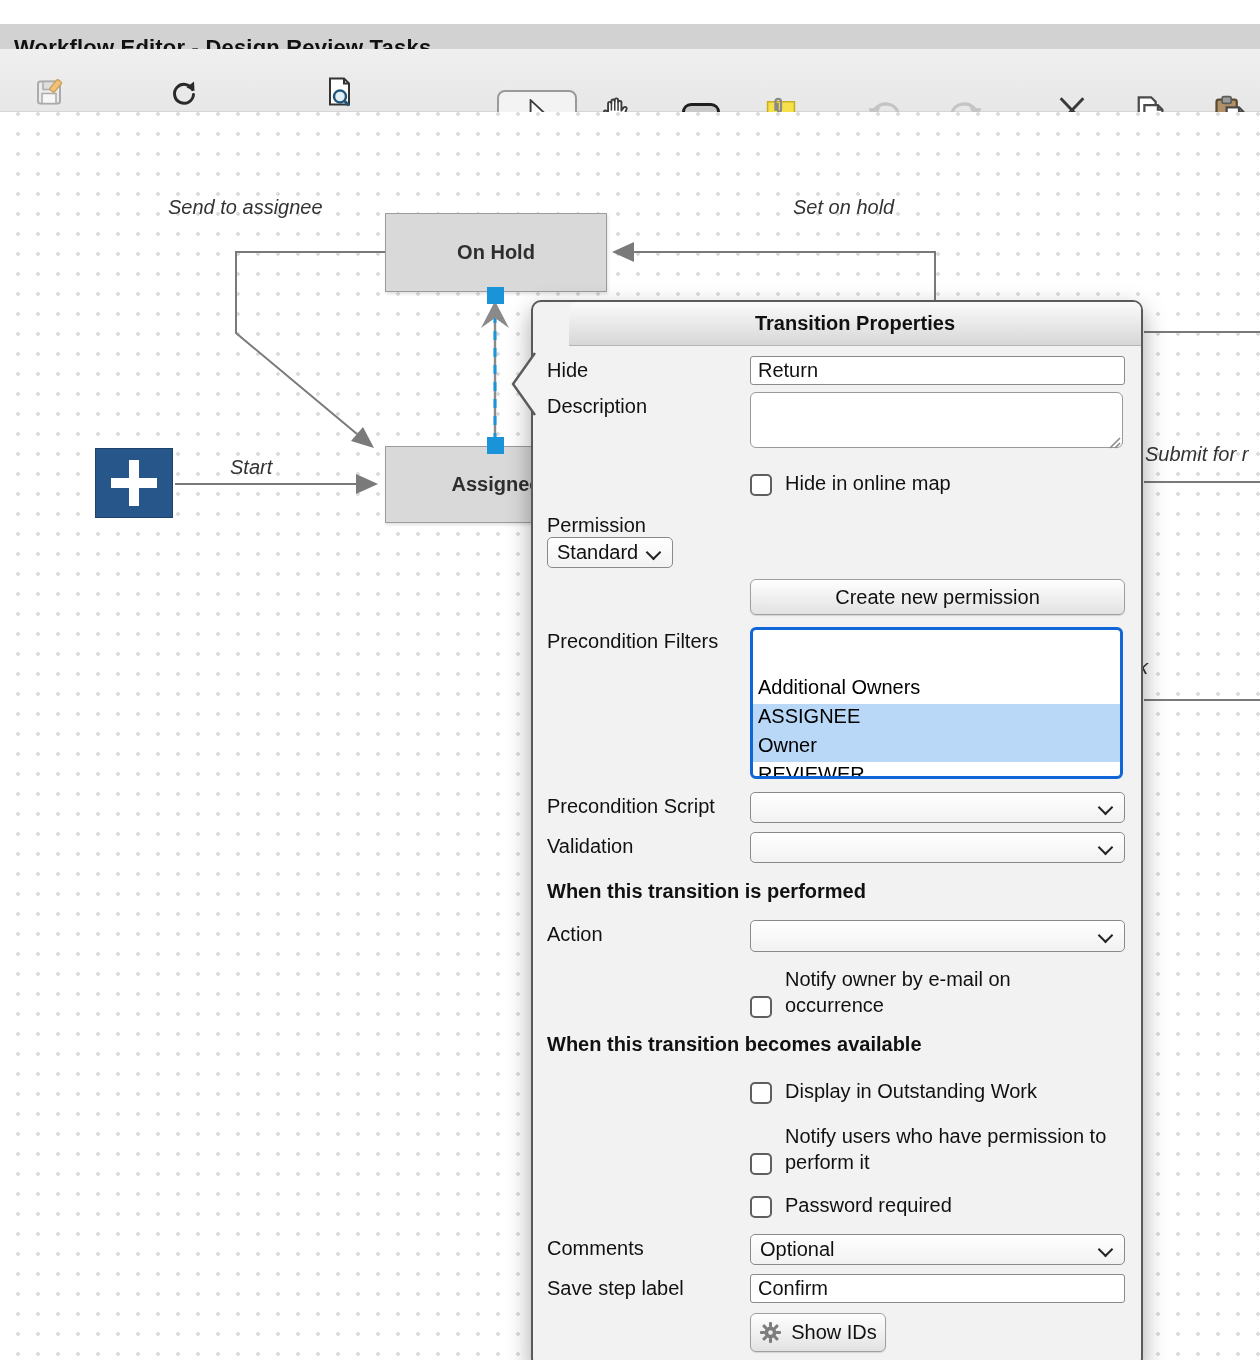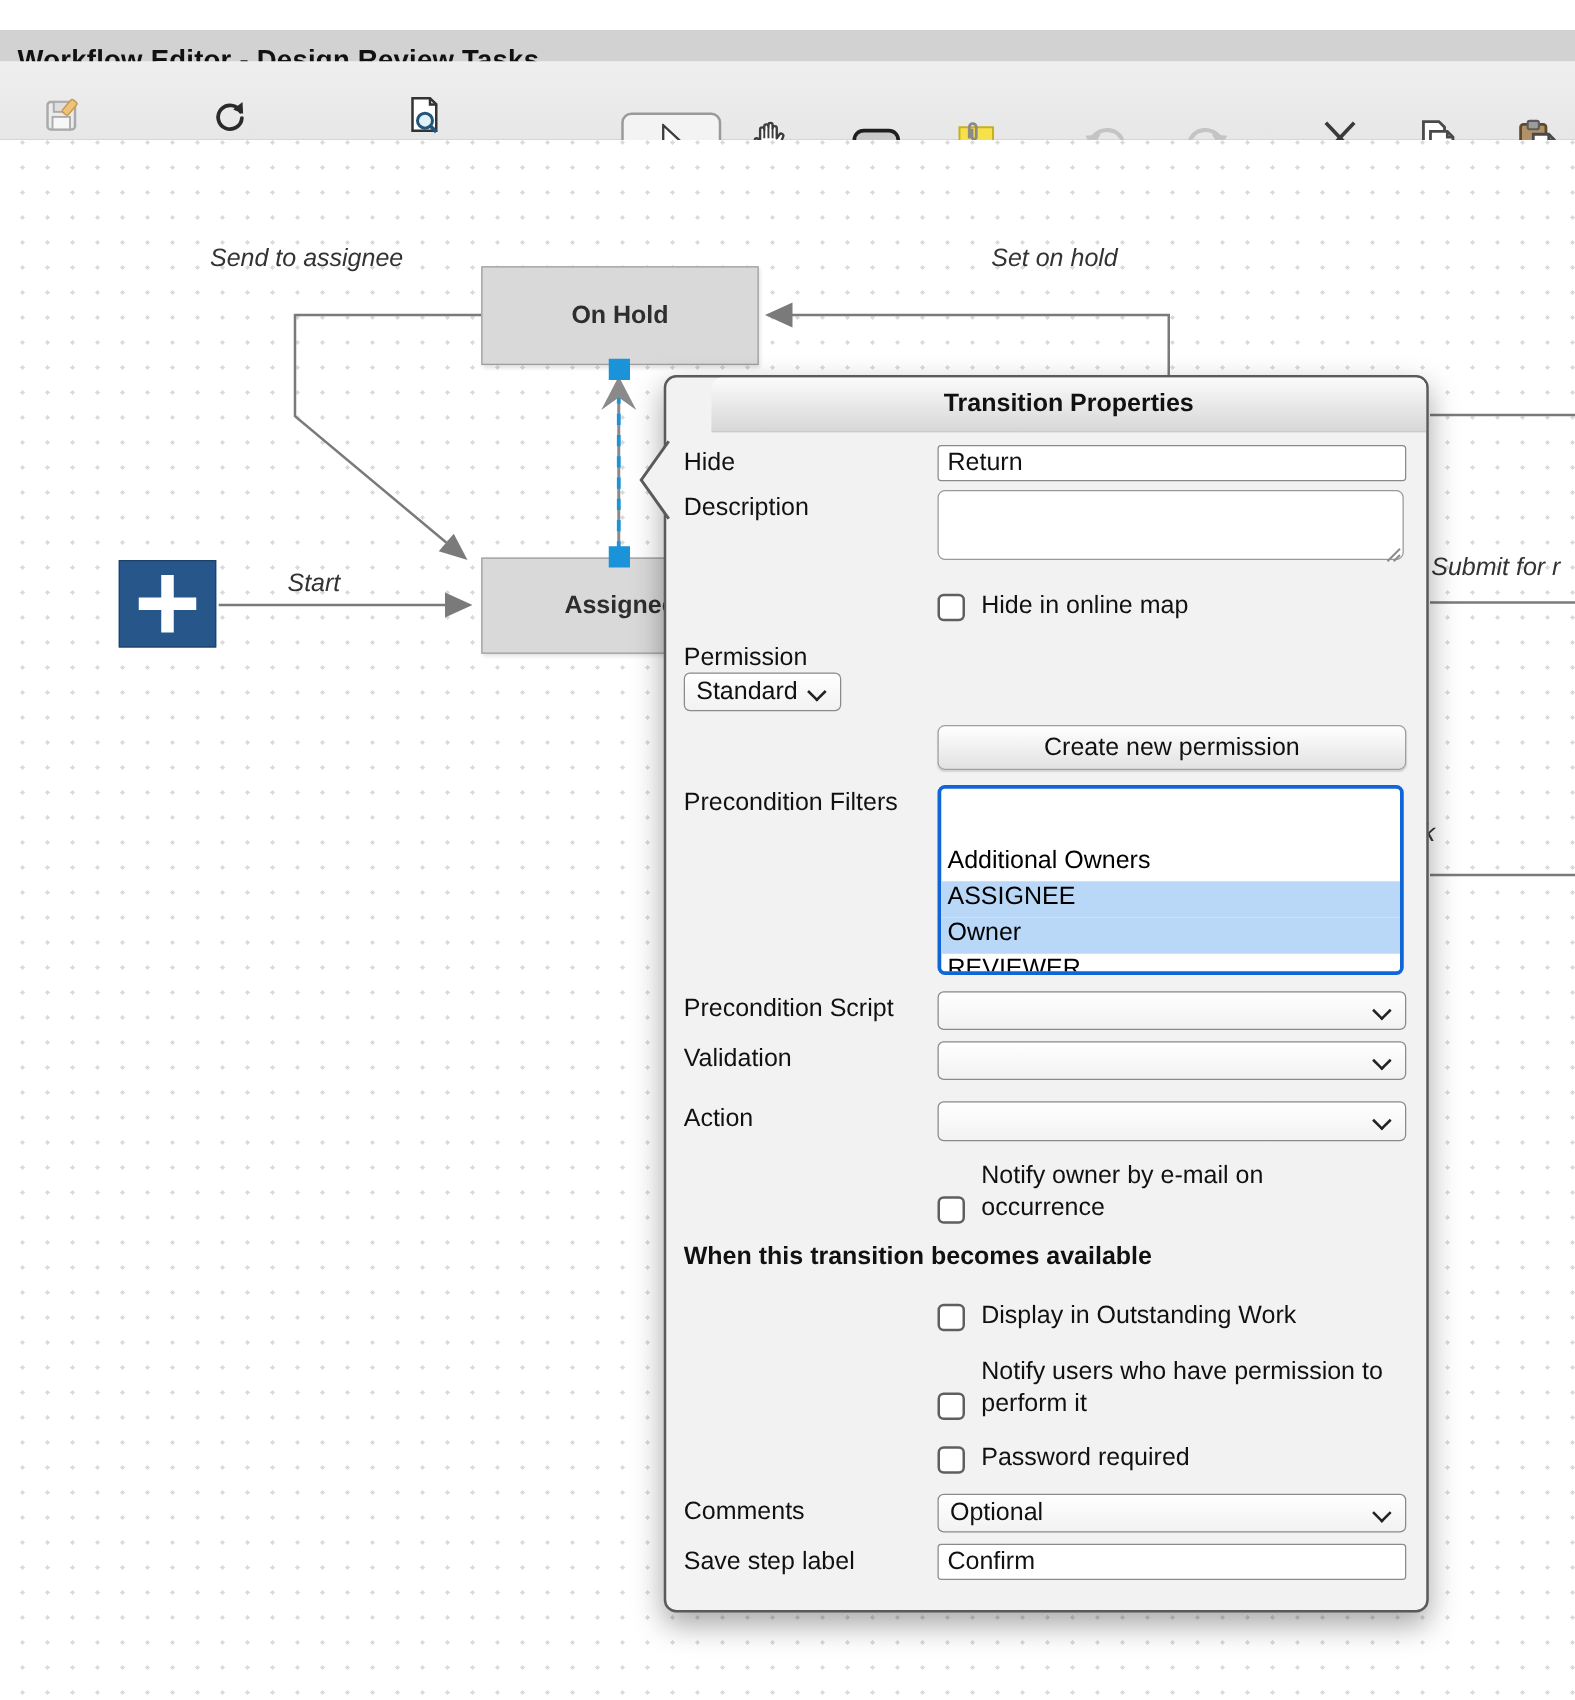--- a/index.html
+++ b/index.html
@@ -338,20 +338,21 @@
     <div class="row" style="margin-bottom:17px;">
       <div class="lbl">Validation</div>
       <div class="ctrl">
         <div class="selectbox">
           <span></span>
           <i class="chev"></i>
         </div>
       </div>
     </div>
 
+    <div class="sectionhdr" style="margin-bottom:17px;">When this transition is performed</div>
 
     <div class="row" style="margin-bottom:14px;">
       <div class="lbl">Action</div>
       <div class="ctrl">
         <div class="selectbox" style="height:32px;">
           <span></span>
           <i class="chev"></i>
         </div>
       </div>
     </div>
@@ -388,15 +389,37 @@
       </div>
     </div>
 
     <div class="row" style="margin-bottom:10px;">
       <div class="lbl">Save step label</div>
       <div class="ctrl">
         <input class="tinput" value="Confirm" style="">
       </div>
     </div>
 
+    <div class="row">
+      <div class="lbl"></div>
+      <div class="ctrl">
+        <button class="pushbtn" style="width:136px; height:39px; gap:9px;">
+          <svg width="23" height="23" viewBox="0 0 24 24">
+            <g fill="#7d7d7d">
+              <circle cx="12" cy="12" r="6.2"></circle>
+              <rect x="10.4" y="1" width="3.2" height="5.5" rx="1.2"></rect>
+              <rect x="10.4" y="17.5" width="3.2" height="5.5" rx="1.2"></rect>
+              <rect x="10.4" y="1" width="3.2" height="5.5" rx="1.2" transform="rotate(90 12 12)"></rect>
+              <rect x="10.4" y="17.5" width="3.2" height="5.5" rx="1.2" transform="rotate(90 12 12)"></rect>
+              <rect x="10.4" y="1" width="3.2" height="5.5" rx="1.2" transform="rotate(45 12 12)"></rect>
+              <rect x="10.4" y="17.5" width="3.2" height="5.5" rx="1.2" transform="rotate(45 12 12)"></rect>
+              <rect x="10.4" y="1" width="3.2" height="5.5" rx="1.2" transform="rotate(-45 12 12)"></rect>
+              <rect x="10.4" y="17.5" width="3.2" height="5.5" rx="1.2" transform="rotate(-45 12 12)"></rect>
+            </g>
+            <circle cx="12" cy="12" r="2.4" fill="#ededed"></circle>
+          </svg>
+          <span>Show IDs</span>
+        </button>
+      </div>
+    </div>
 
   </div>
 </div>
 
 </body></html>

